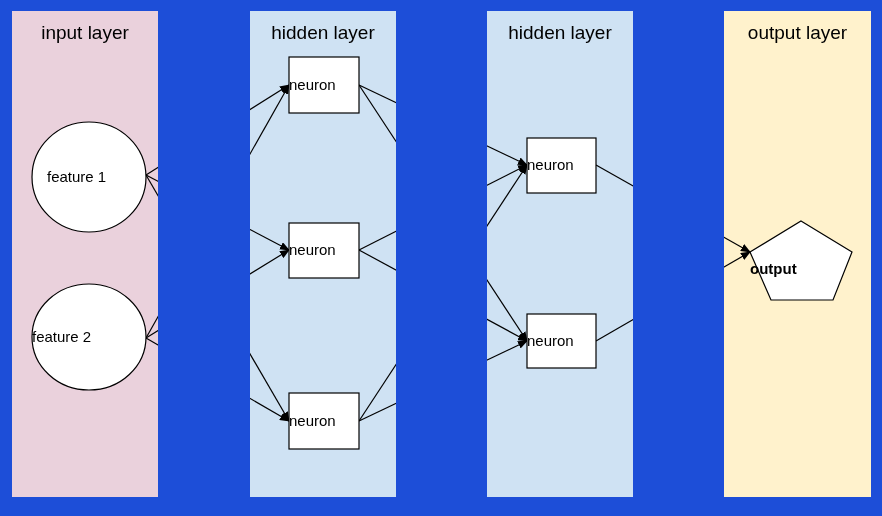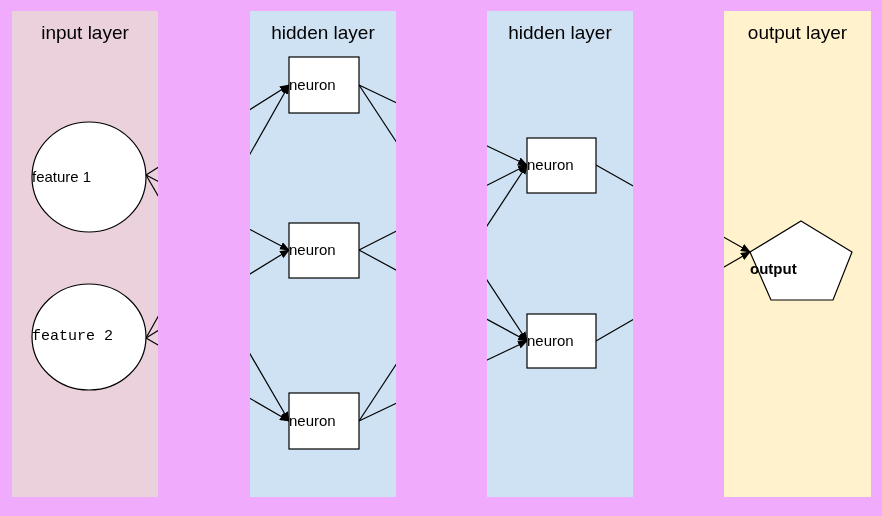--- a/index.html
+++ b/index.html
@@ -1,20 +1,20 @@
 <!DOCTYPE html>
 <html><head>
 <meta charset="utf-8">
 <style>
   html, body { margin: 0; padding: 0; background: #000; }
   .stage {
     position: relative;
     width: 882px;
     height: 516px;
-    background: #f0abfc;
+    background: #1d4ed8;
     overflow: hidden;
     font-family: "Liberation Sans", sans-serif;
   }
   .stage svg { position: absolute; left: 0; top: 0; }
   .layer-title {
     position: absolute;
     text-align: center;
     font-size: 19px;
     line-height: 24px;
     color: #000;
@@ -79,22 +79,22 @@
     <rect x="527" y="314" width="69" height="54" fill="#fff" stroke="#000" stroke-width="1.2"></rect>
 
     <polygon points="801,221 852,252 833,300 771,300 750,252" fill="#fff" stroke="#000" stroke-width="1.2"></polygon>
   </svg>
 
   <div class="layer-title" style="left:12px;  top:21px; width:146px;">input layer</div>
   <div class="layer-title" style="left:250px; top:21px; width:146px;">hidden layer</div>
   <div class="layer-title" style="left:487px; top:21px; width:146px;">hidden layer</div>
   <div class="layer-title" style="left:724px; top:21px; width:147px;">output layer</div>
 
-  <div class="node-label" style="left:32px;  top:169px; width:114px;">feature 1</div>
-  <div class="node-label" style="left:32px;  top:329px; width:114px;font-family:Liberation Mono, monospace;">feature 2</div>
+  <div class="node-label" style="left:32px;  top:169px; width:114px;padding-left:15px;">feature 1</div>
+  <div class="node-label" style="left:32px;  top:329px; width:114px;">feature 2</div>
 
   <div class="node-label" style="left:289px; top:77px;  width:70px;">neuron</div>
   <div class="node-label" style="left:289px; top:242px; width:70px;">neuron</div>
   <div class="node-label" style="left:289px; top:413px; width:70px;">neuron</div>
 
   <div class="node-label" style="left:527px; top:157px; width:69px;">neuron</div>
   <div class="node-label" style="left:527px; top:333px; width:69px;">neuron</div>
 
   <div class="node-label" style="left:750px; top:261px; width:102px;font-weight:bold;">output</div>
 

